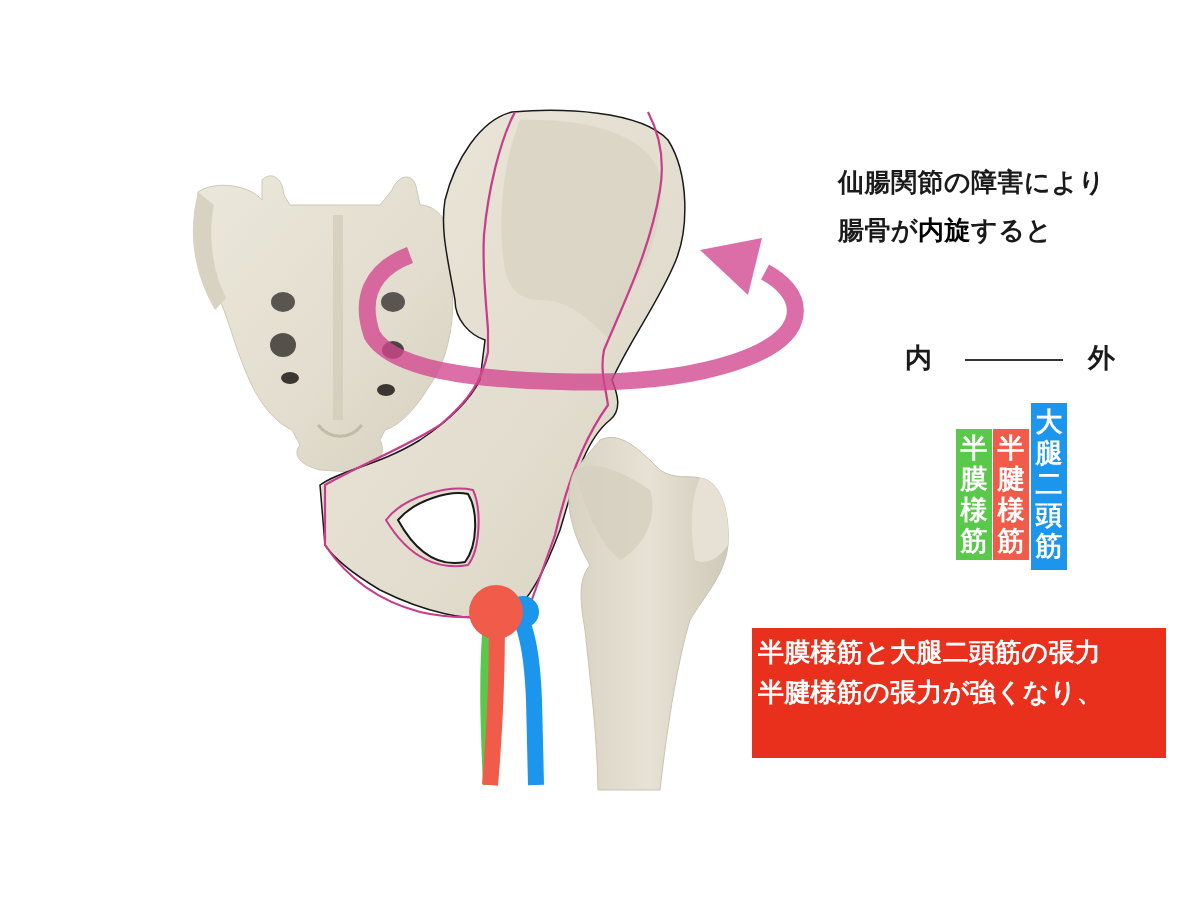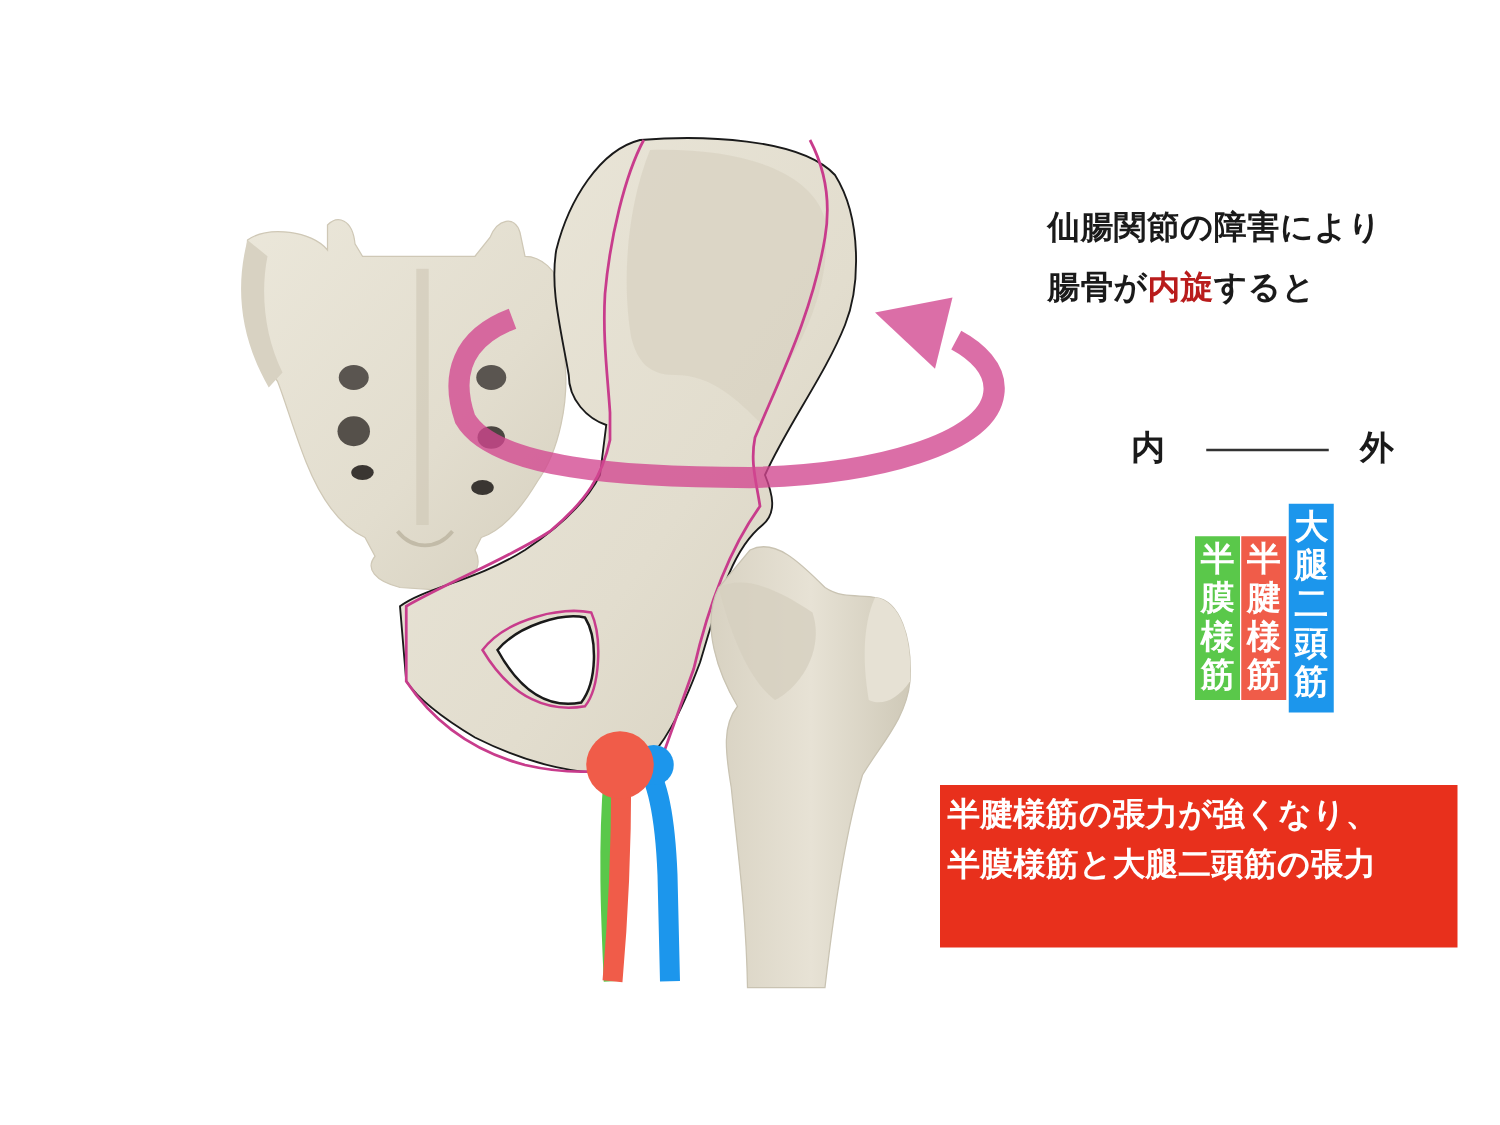--- a/index.html
+++ b/index.html
@@ -2,21 +2,21 @@
 <html><head>
 <meta charset="utf-8">
 <style>
   html, body { margin: 0; padding: 0; background: #ffffff; }
   body { width: 1200px; height: 900px; position: relative; overflow: hidden;
          font-family: "DejaVu Sans", "Liberation Sans", sans-serif; }
   #art { position: absolute; left: 0; top: 0; width: 1200px; height: 900px; }
 
   .headline { position: absolute; left: 838px; top: 158px; font-size: 26px; font-weight: bold;
               color: #1a1a1a; line-height: 48px; letter-spacing: 0.5px; white-space: nowrap; }
-  .headline .accent { color: #b91c1c; text-align: center; }
+  .headline .accent { color: #000000; text-align: center; }
 
   .axis { position: absolute; left: 905px; top: 340px; width: 220px; height: 40px; }
   .axis .lab { position: absolute; top: 0; font-size: 27px; font-weight: bold; color: #1a1a1a; }
   .axis .in { left: 0; }
   .axis .out { left: 183px; }
   .axis .line { position: absolute; left: 60px; top: 19px; width: 98px; height: 2px; background: #333; }
 
   .tag { position: absolute; color: #ffffff; font-weight: bold; font-size: 27px;
          width: 36px; text-align: center; line-height: 31px; padding-top: 3px; }
   .tag span { display: block; }
@@ -114,15 +114,15 @@
 </div>
 <div class="tag tag-blue">
   <span>大</span>
   <span>腿</span>
   <span>二</span>
   <span>頭</span>
   <span>筋</span>
 </div>
 
 <div class="callout">
+  <div>半膜様筋と大腿二頭筋の張力</div>
   <div>半腱様筋の張力が強くなり、</div>
-  <div>半膜様筋と大腿二頭筋の張力</div>
 </div>
 
 </body></html>

